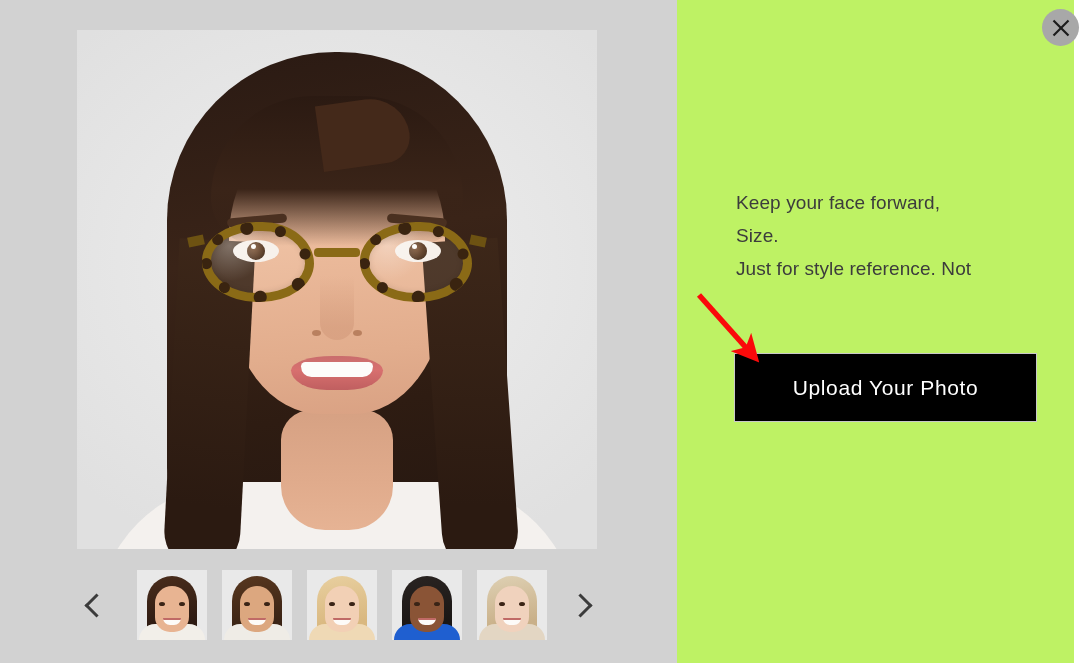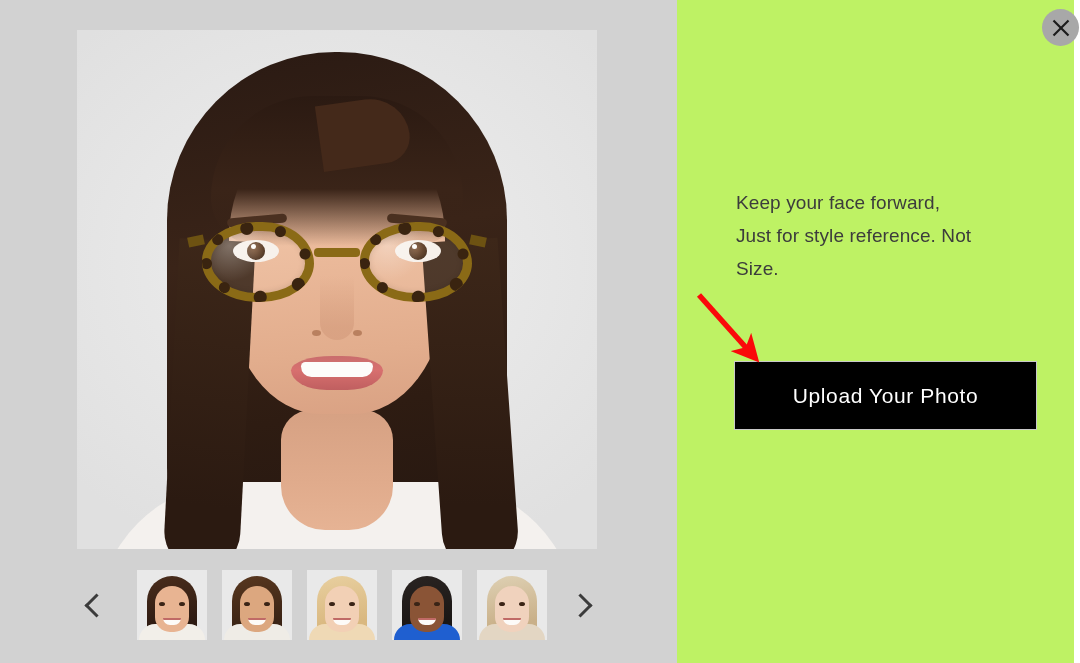--- a/index.html
+++ b/index.html
@@ -254,21 +254,20 @@
     background: #000000;
     border: 1px solid #c9c9c9;
     color: #ffffff;
     font-size: 21px;
     font-family: "Liberation Sans", sans-serif;
     letter-spacing: 0.6px;
     display: flex;
     align-items: center;
     justify-content: center;
     cursor: pointer;
-    margin-top: 8px;
   }
 
   
   .red-arrow {
     position: absolute;
     left: 693px; top: 288px;
     width: 80px; height: 82px;
     pointer-events: none;
   }
 
@@ -378,22 +377,22 @@
 
       <button class="nav-arrow next" title="Next models">
         <span class="chev right"></span>
       </button>
     </div>
   </div>
 
   <div class="side-pane">
     <div class="instructions">
         <p>Keep your face forward,</p>
+        <p>Size.</p>
         <p>Just for style reference. Not</p>
-        <p>Size.</p>
       </div>
 
     <button class="upload-button">Upload Your Photo</button>
   </div>
 
   <svg class="red-arrow" viewBox="0 0 80 82" xmlns="http://www.w3.org/2000/svg">
     <defs>
       <marker id="ah" markerWidth="5" markerHeight="5" refX="2.2" refY="2.5" orient="auto" markerUnits="strokeWidth">
         <path d="M0,0 L5,2.5 L0,5 L1.3,2.5 Z" fill="#FA0A0A"></path>
       </marker>

